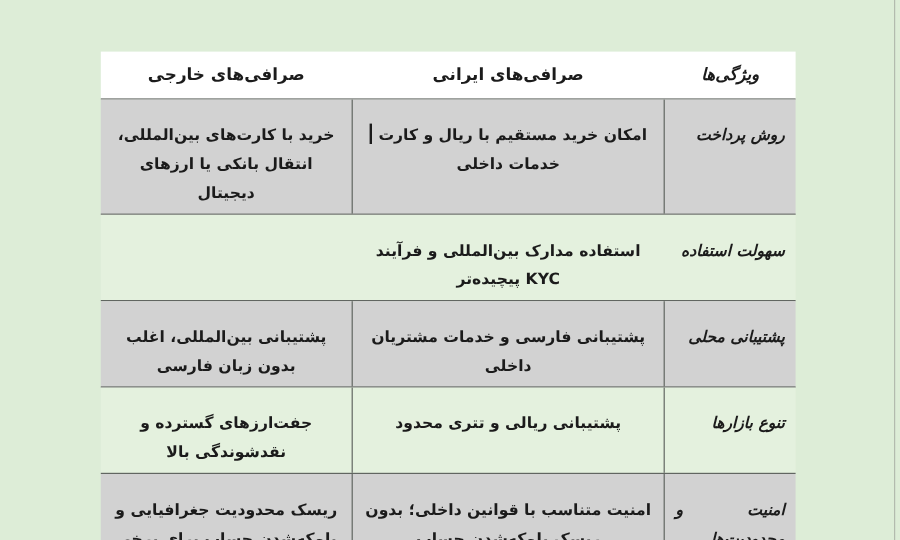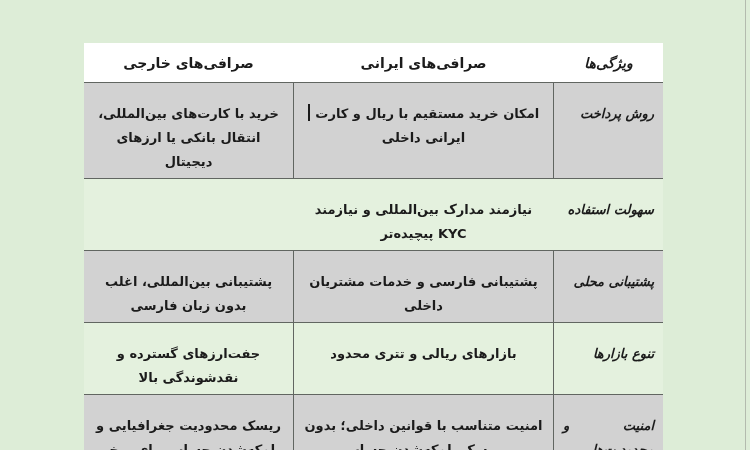--- a/index.html
+++ b/index.html
@@ -97,39 +97,39 @@
       <span>صرافی‌های ایرانی</span>
     </div>
     <div class="cell foreign">
       <span>صرافی‌های خارجی</span>
     </div>
   </div>
 
   <div class="trow gray r1">
     <div class="cell feature">روش پرداخت</div>
     <div class="cell iranian">
-      <span>امکان خرید مستقیم با ریال و کارت </span><span class="caret"></span><span>ایرانی داخلی</span>
+      <span>امکان خرید مستقیم با ریال و کارت </span><span class="caret"></span><span>خدمات داخلی</span>
     </div>
     <div class="cell foreign">خرید با کارت‌های بین‌المللی، انتقال بانکی یا ارزهای دیجیتال</div>
   </div>
 
   <div class="trow green r2">
     <div class="cell feature">سهولت استفاده</div>
-    <div class="cell foreign">نیازمند مدارک بین‌المللی و نیازمند KYC پیچیده‌تر</div>
+    <div class="cell foreign">استفاده مدارک بین‌المللی و فرآیند KYC پیچیده‌تر</div>
   </div>
 
   <div class="trow gray r3">
     <div class="cell feature">پشتیبانی محلی</div>
     <div class="cell iranian">پشتیبانی فارسی و خدمات مشتریان داخلی</div>
     <div class="cell foreign">پشتیبانی بین‌المللی، اغلب بدون زبان فارسی</div>
   </div>
 
   <div class="trow green r4">
     <div class="cell feature">تنوع بازارها</div>
-    <div class="cell iranian">بازارهای ریالی و تتری محدود</div>
+    <div class="cell iranian">پشتیبانی ریالی و تتری محدود</div>
     <div class="cell foreign">جفت‌ارزهای گسترده و نقدشوندگی بالا</div>
   </div>
 
   <div class="trow gray r5">
     <div class="cell feature">امنیت و محدودیت‌ها</div>
     <div class="cell iranian">امنیت متناسب با قوانین داخلی؛ بدون ریسک بلوکه‌شدن حساب</div>
     <div class="cell foreign">ریسک محدودیت جغرافیایی و بلوکه‌شدن حساب برای برخی کشورها</div>
   </div>
 
 </div>

